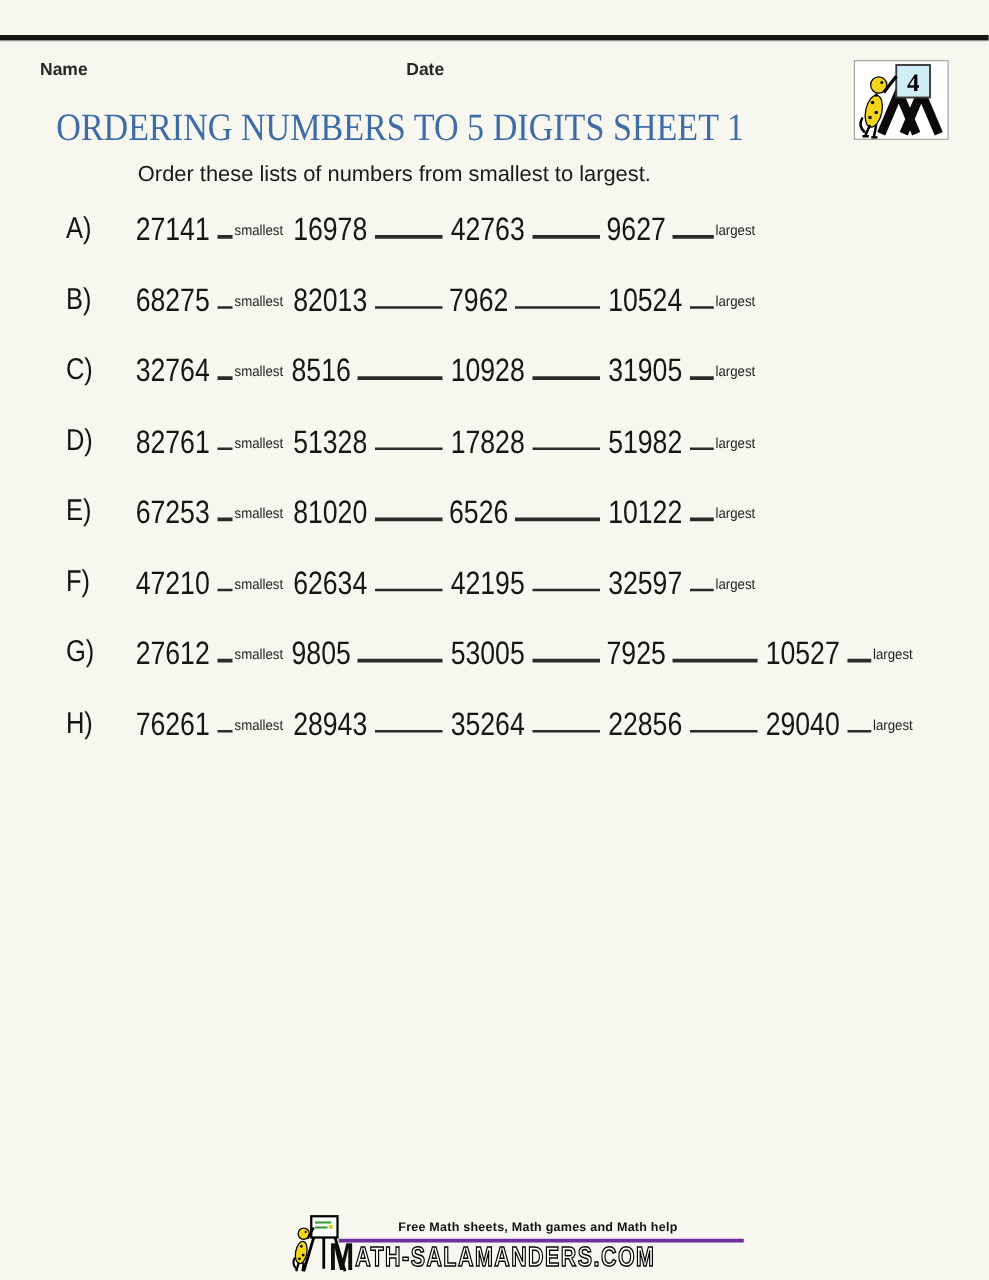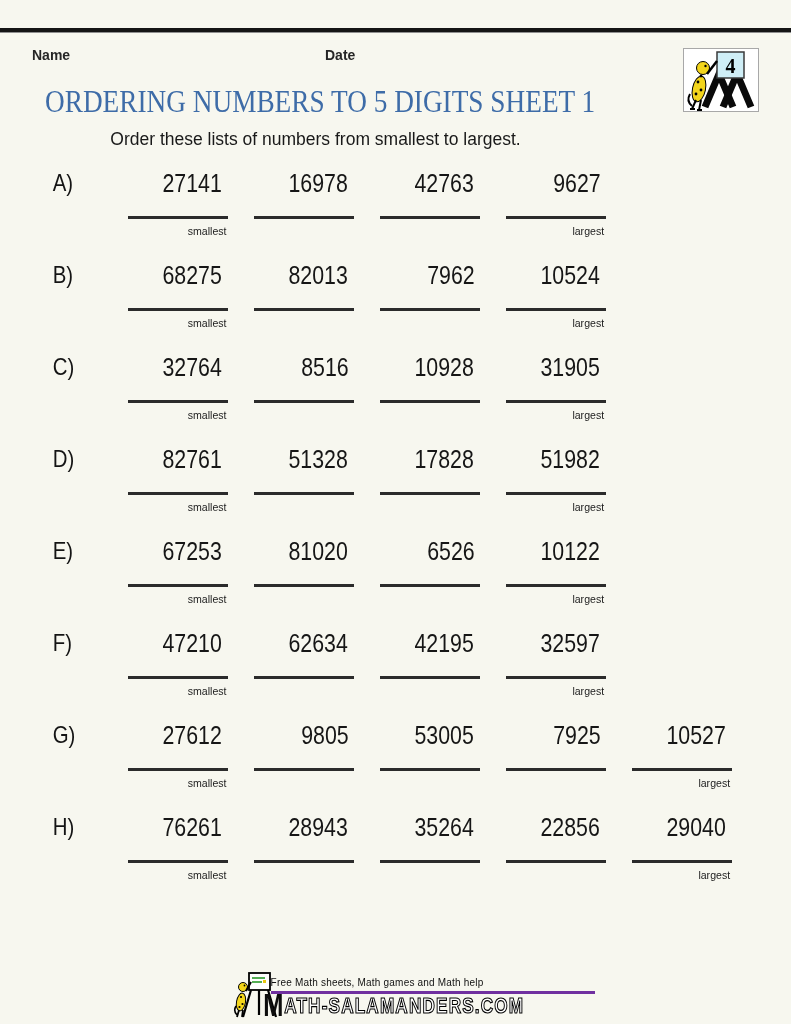--- a/index.html
+++ b/index.html
@@ -35,21 +35,21 @@
   .subtitle {
     position:absolute; top:129px; left:0; width:631px;
     text-align:center; font-size:17.5px; color:#191919;
   }
   .rows { position:absolute; top:163px; left:0; }
   .qrow {
     display:grid;
     grid-template-columns:102px repeat(5,126px);
     margin-bottom:16.5px;
   }
-  .cell { display:flex; flex-direction:column; align-items:flex-end; }
+  .cell { display:flex; flex-direction:row; align-items:center; }
   .letter {
     display:block; text-align:left; padding-left:62px; box-sizing:border-box;
     font-size:24px; color:#141414; height:40px; line-height:40px;
     transform:scaleX(0.85); transform-origin:left center;
   }
   .num {
     height:40px; line-height:40px;
     font-size:26px; color:#161616;
     transform:scaleX(0.82);
   }
@@ -62,23 +62,24 @@
     transform:scaleX(0.92);
   }
   .footer {
     position:absolute; top:969px; left:0; width:791px;
     display:flex; justify-content:center;
     transform:translateX(18px);
   }
   .f-logo { margin-right:-7px; }
   .f-col { display:flex; flex-direction:column; }
   .tagline {
-    font-size:10px; font-weight:normal; color:#111;
+    font-size:10px; font-weight:bold; color:#111;
     white-space:nowrap; padding-top:8px; line-height:12px;
     letter-spacing:0.2px;
+    margin-left:48px;
   }
   .purple-rule { height:3px; background:#7030a0; margin-top:2px; }
   .wordmark {
     display:flex; align-items:flex-end; white-space:nowrap;
     transform:scaleX(0.78); transform-origin:left top;
     margin-top:0px;
   }
   .wm-m {
     font-size:31px; font-weight:bold; color:#0d0d0d;
     line-height:23px; margin-right:1px; margin-left:-10px;

